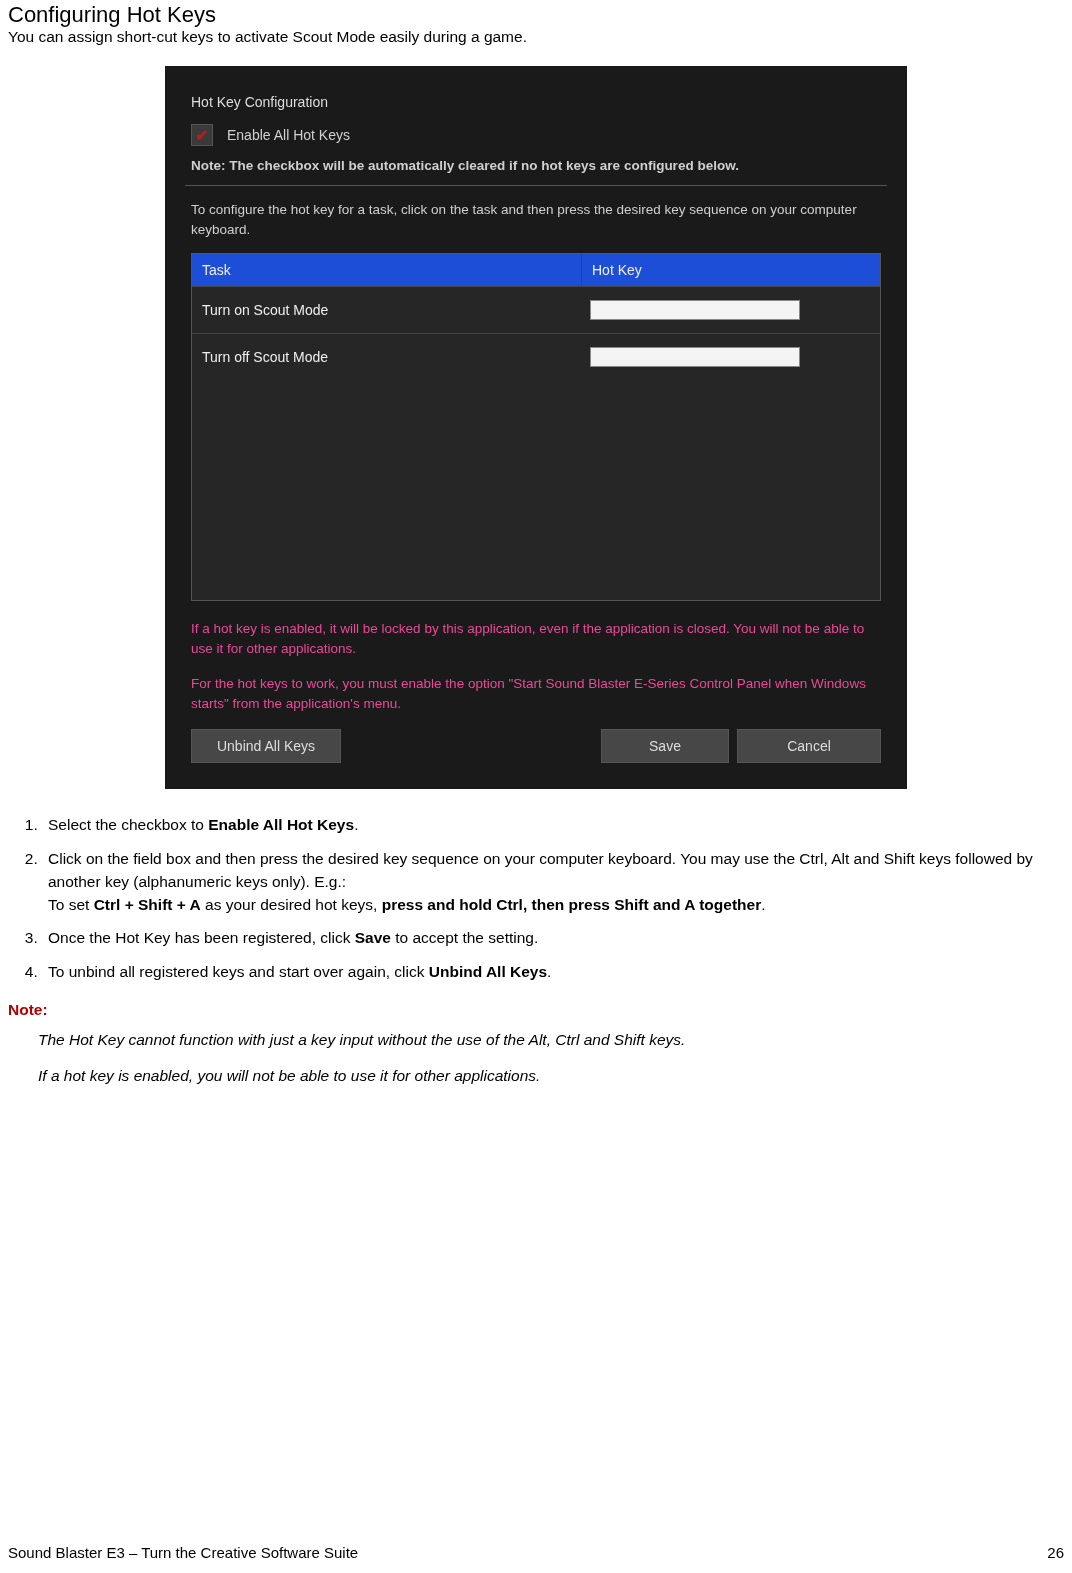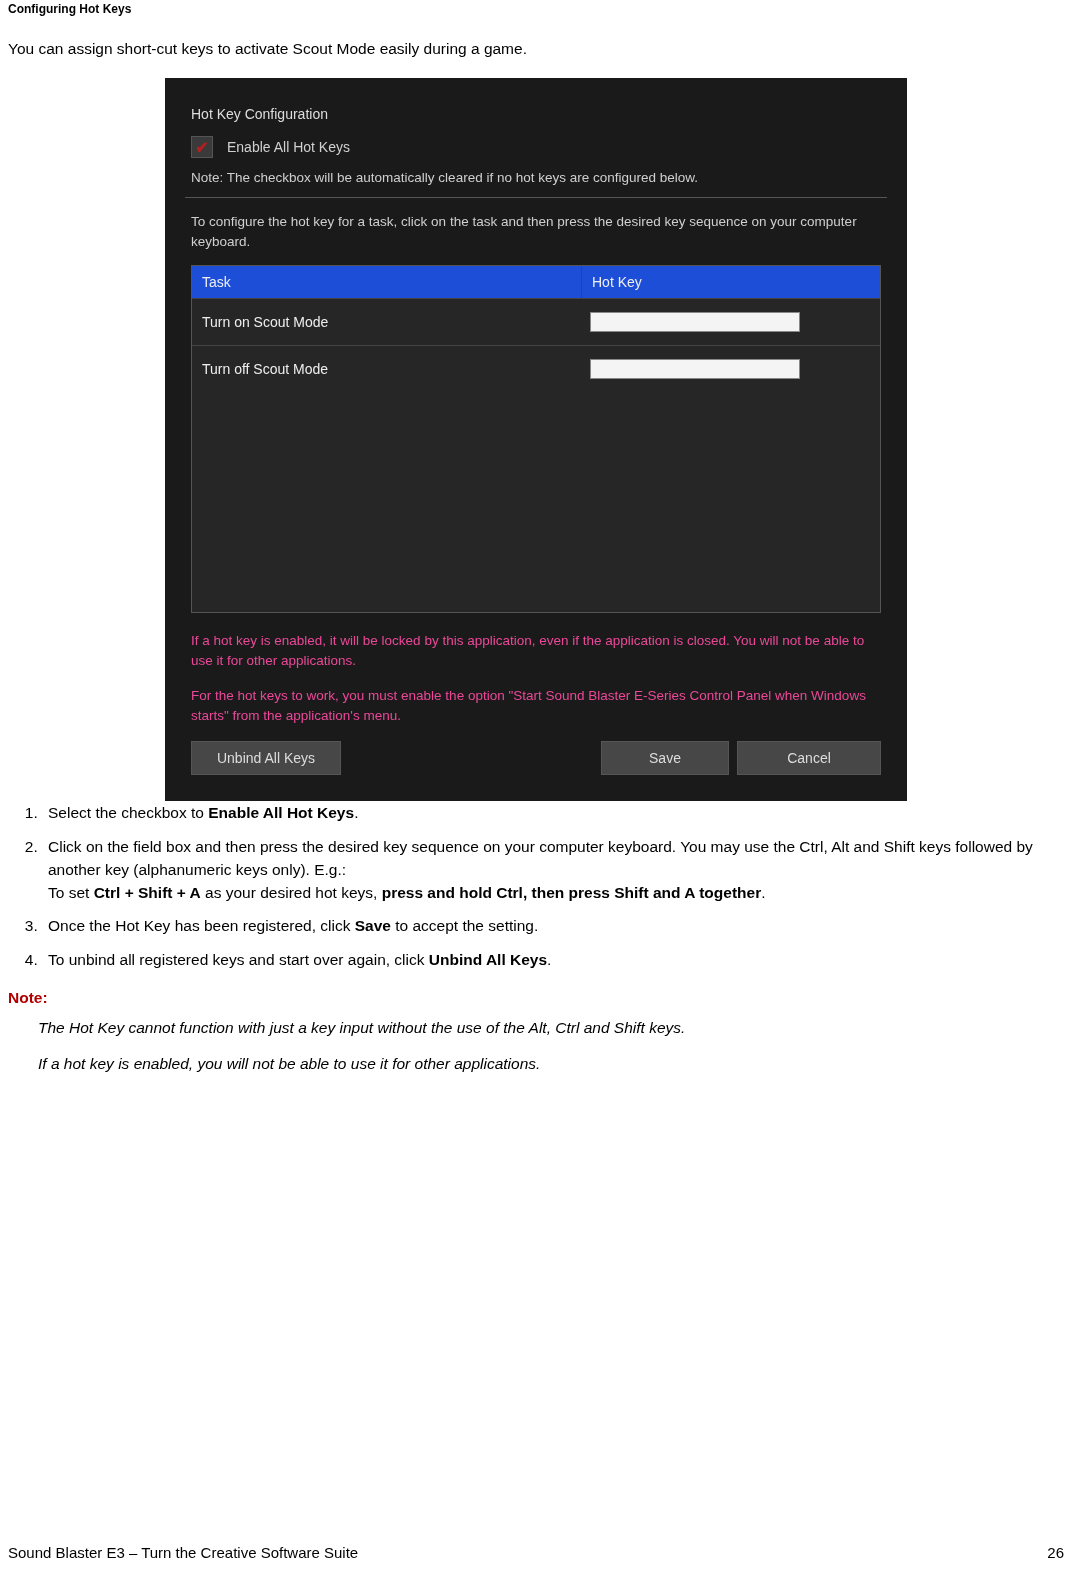--- a/index.html
+++ b/index.html
@@ -7,32 +7,33 @@
       font-family: Verdana, Geneva, sans-serif;
       font-size: 15px;
       color: #000;
       background: #fff;
       width: 1072px;
       height: 1573px;
       position: relative;
       padding: 0 8px;
     }
     .page-title {
-      font-weight: bold;
-      font-size: 12px;
+      font-weight: normal;
+      font-size: 22px;
       margin-top: 2px;
+      margin-bottom: 0;
+    }
+    .intro {
+      font-size: 15.5px;
+      margin-bottom: 20px;
+    }
+    .dialog-wrap {
+      display: flex;
+      justify-content: center;
       margin-bottom: 24px;
-    }
-    .intro {
-      font-size: 15.5px;
-      margin-bottom: 20px;
-    }
-    .dialog-wrap {
-      display: flex;
-      justify-content: center;
     }
     .dialog {
       width: 742px;
       background: #1a1a1a;
       color: #d0d0d0;
       font-family: "Segoe UI", Tahoma, sans-serif;
       font-size: 14px;
       padding: 28px 20px 26px 20px;
     }
     .dlg-heading {
@@ -58,20 +59,21 @@
       color: #b02020;
       font-weight: bold;
       font-size: 16px;
       cursor: pointer;
     }
     .note-line {
       color: #cfcfcf;
       font-size: 13.5px;
       margin-left: 6px;
       margin-bottom: 12px;
+      font-weight: bold;
     }
     .divider {
       border: none;
       border-top: 1px solid #555;
       margin: 0 0 14px 0;
     }
     .instruct {
       color: #cfcfcf;
       font-size: 13.5px;
       margin-left: 6px;

